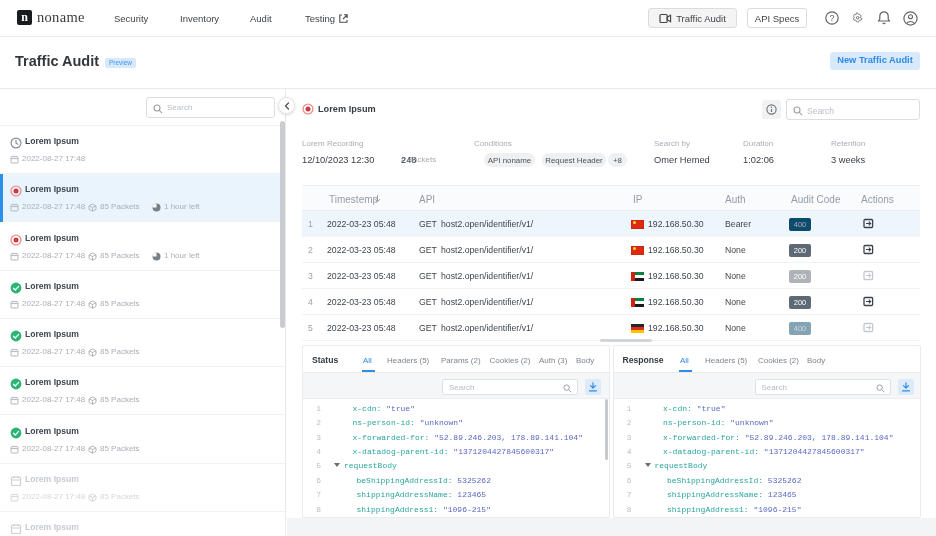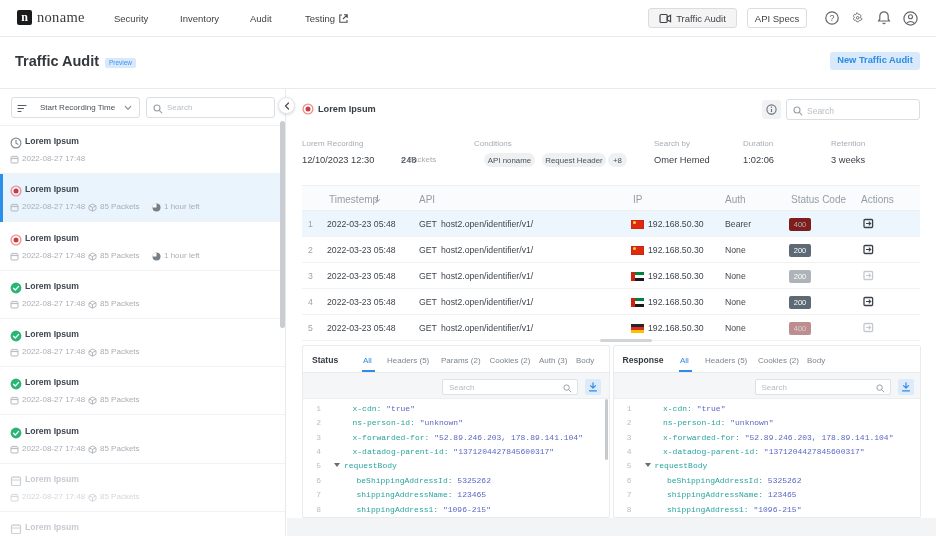--- a/index.html
+++ b/index.html
@@ -20,21 +20,21 @@
 .meta{position:absolute;top:28px;font-size:8px;color:#a9aeb6}
 .mic{position:absolute;top:29px}
 
 .lbl{position:absolute;font-size:8px;color:#a7adb4}
 .val{position:absolute;font-size:9.3px;color:#383f47}
 .chip{position:absolute;top:153px;height:14px;background:#eef0f2;border-radius:7px;font-size:7.9px;color:#4b525b;display:flex;align-items:center;justify-content:center;white-space:nowrap}
 .th{position:absolute;font-size:10px;color:#949da6}
 .td{position:absolute;font-size:8.7px;color:#3e454d}
 .row{position:absolute;left:302px;width:618px;height:26px;border-bottom:1px solid #f0f2f3}
 .badge{position:absolute;left:487px;top:6.5px;width:22px;height:13px;border-radius:2px;font-size:7.5px;display:flex;align-items:center;justify-content:center}
-.bl{background:#7f1d1d;color:#a9b0b7}
+.bl{background:#0c4a6e;color:#a9b0b7}
 .bd{background:#5d6a76;color:#fff}
 .flag{position:absolute;left:329px;top:8.5px;width:13px;height:9px;box-shadow:inset 0 0 0 0.5px rgba(0,0,0,.15)}
 
 .panel{position:absolute;top:345px;height:173px;background:#fff;border:1px solid #e9ebed;border-radius:2px}
 .ptitle{position:absolute;top:9px;font-size:8.6px;font-weight:bold;color:#343a42}
 .ptab{position:absolute;top:10px;font-size:8px;color:#7e868f}
 .ptab.on{color:#2f8ce4}
 .pband{position:absolute;left:0;top:26px;width:100%;height:27px;background:#f5f6f8;border-top:1px solid #e8eaec;border-bottom:1px solid #eceef0}
 .psearch{position:absolute;top:6px;height:16px;background:#fff;border:1px solid #dfe2e5;border-radius:2px;font-size:8px;color:#b5bbc2}
 .dlbtn{position:absolute;top:6px;width:16px;height:16px;background:#ddeafa;border-radius:2px;display:flex;align-items:center;justify-content:center}
@@ -84,29 +84,20 @@
         <path d="M3.6 12.3a5 5 0 0 1 7.8 0" stroke="#61666b" stroke-width="1.1" fill="none"></path>
       </svg>
 </div>
 
 <div class="abs" style="left:15px;top:52.5px;font-size:14.5px;font-weight:bold;color:#34383c">Traffic Audit</div>
 <div class="abs" style="left:105px;top:57.5px;width:31px;height:10px;background:#d8e9fb;border-radius:2px;font-size:6.5px;color:#3f96e8;text-align:center;line-height:10px">Preview</div>
 <div class="abs" style="left:830px;top:52px;width:90px;height:17.5px;background:#d7e9fb;border-radius:3px;font-size:9.3px;font-weight:bold;color:#2e8ae2;text-align:center;line-height:17.5px">New Traffic Audit</div>
 <div class="abs" style="left:0;top:88px;width:936px;height:1px;background:#e9eaeb"></div>
 
 <div id="sidebar">
- <div class="inp" style="left:11px;top:8px;width:129px;height:21px">
-  <svg style="position:absolute;left:5px;top:6px" width="10" height="9" viewBox="0 0 10 9">
-          <path d="M1 1.5h8M1 4.5h5.5M1 7.5h3" stroke="#555b62" stroke-width="1.1" stroke-linecap="round"></path>
-        </svg>
-  <div class="abs" style="left:28px;top:5px;font-size:8px;color:#4a5058">Start Recording Time</div>
-  <svg style="position:absolute;right:7px;top:7px" width="8" height="6" viewBox="0 0 8 6">
-          <path d="M1 1.2L4 4.4 7 1.2" stroke="#8b9198" stroke-width="1.2" fill="none"></path>
-        </svg>
- </div>
  <div class="inp" style="left:146px;top:8px;width:129px;height:21px">
   <svg style="position:absolute;left:6px;top:6px" width="10" height="10" viewBox="0 0 10 10">
           <circle cx="4" cy="4" r="3" stroke="#9aa0a7" stroke-width="1.1" fill="none"></circle>
           <path d="M6.3 6.3L8.8 8.8" stroke="#9aa0a7" stroke-width="1.1" stroke-linecap="round"></path>
         </svg>
   <div class="abs" style="left:20px;top:5px;font-size:8px;color:#b8bec5">Search</div>
  </div>
  <div class="abs" style="left:0;top:36px;width:286px;height:1px;background:#eef0f2"></div>
  <div id="slist">
 <div class="sitem" style="top:37px;">
@@ -303,21 +294,21 @@
 <div class="chip" style="left:608px;width:19px">+8</div>
 
 <div class="abs" style="left:302px;top:185px;width:618px;height:26px;background:#fafbfc;border-top:1px solid #eceef0;border-bottom:1px solid #eceef0">
  <div class="th" style="left:27px;top:8px">Timestemp</div>
  <svg class="abs" style="left:72px;top:8px" width="7" height="9" viewBox="0 0 7 9">
         <path d="M3.5 1v6.5M1 5.2l2.5 2.5L6 5.2" stroke="#949da6" stroke-width="1" fill="none"></path>
       </svg>
  <div class="th" style="left:117px;top:8px">API</div>
  <div class="th" style="left:331px;top:8px">IP</div>
  <div class="th" style="left:423px;top:8px">Auth</div>
- <div class="th" style="left:489px;top:8px">Status Code</div>
+ <div class="th" style="left:489px;top:8px">Audit Code</div>
  <div class="th" style="left:559px;top:8px">Actions</div>
 </div>
 <div id="trows">
 <div class="row" style="top:211px;background:#edf6fd;">
 <div class="td" style="left:6px;top:8px;color:#9ba3ab">1</div>
 <div class="td" style="left:25px;top:8px">2022-03-23 05:48</div>
 <div class="td" style="left:117px;top:8px">GET</div>
 <div class="td" style="left:139px;top:8px">host2.open/identifier/v1/</div>
 <div class="flag" style="background:#de2b10">
           <div style="position:absolute;left:1.5px;top:1px;width:3px;height:3px;background:#fcd549;border-radius:50%"></div>

